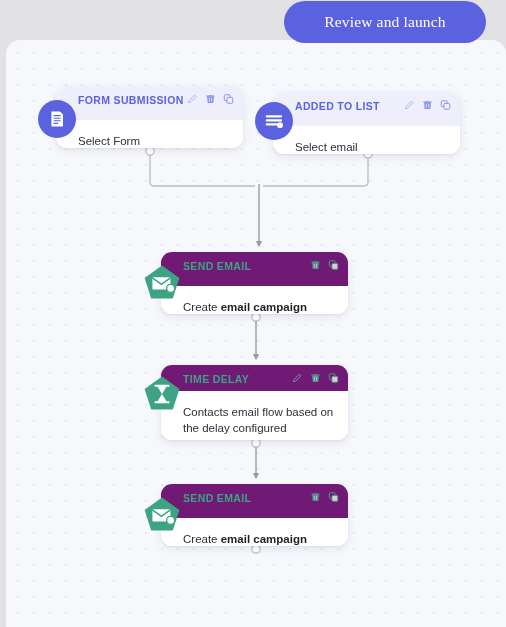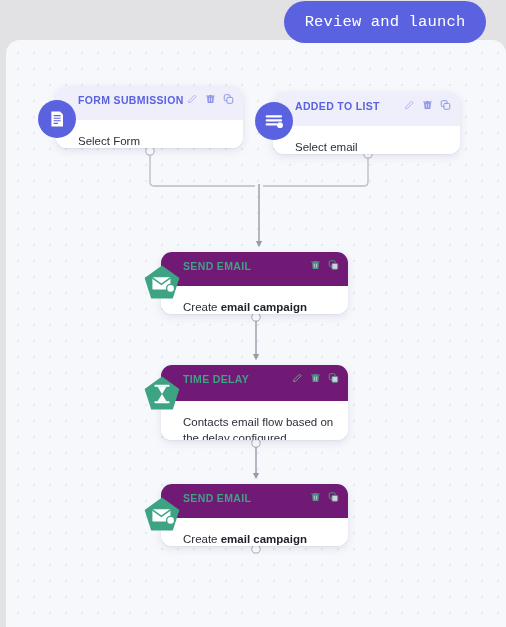--- a/index.html
+++ b/index.html
@@ -43,21 +43,21 @@
     background: #5a62e0;
     color: #ffffff;
     font-size: 15.5px;
     letter-spacing: .15px;
     display: flex;
     align-items: center;
     justify-content: center;
     border: none;
     cursor: pointer;
     z-index: 40;
-    font-family: Liberation Mono, monospace;
+    font-family: Liberation Serif, serif;
   }
 
   
   #wires {
     position: absolute;
     left: 0; top: 0;
     width: 506px; height: 627px;
     z-index: 5;
     pointer-events: none;
   }
@@ -137,21 +137,21 @@
   #node-email-1    { left: 161px; top: 252px; width: 187px; height: 62px; }
   #node-delay      { left: 161px; top: 365px; width: 187px; height: 75px; }
   #node-email-2    { left: 161px; top: 484px; width: 187px; height: 62px; }
 
   #badge-form    { left: 38px;  top: 100px; }
   #badge-list    { left: 255px; top: 102px; }
   #badge-email-1 { left: 143px; top: 264px; }
   #badge-delay   { left: 143px; top: 375px; }
   #badge-email-2 { left: 143px; top: 496px; }
 
-  #node-delay .node-head { height: 36px; }
+  #node-delay .node-head { height: 26px; }
 </style>
 </head>
 <body>
 
 <div id="canvas"></div>
 
 <svg id="wires">
   <defs>
     <marker id="arrow" viewBox="0 0 10 10" refX="6" refY="5" markerWidth="5.2" markerHeight="5.2" orient="auto-start-reverse">
       <path d="M 0 0.5 L 9 5 L 0 9.5 z" fill="#9a9aa6"></path>

